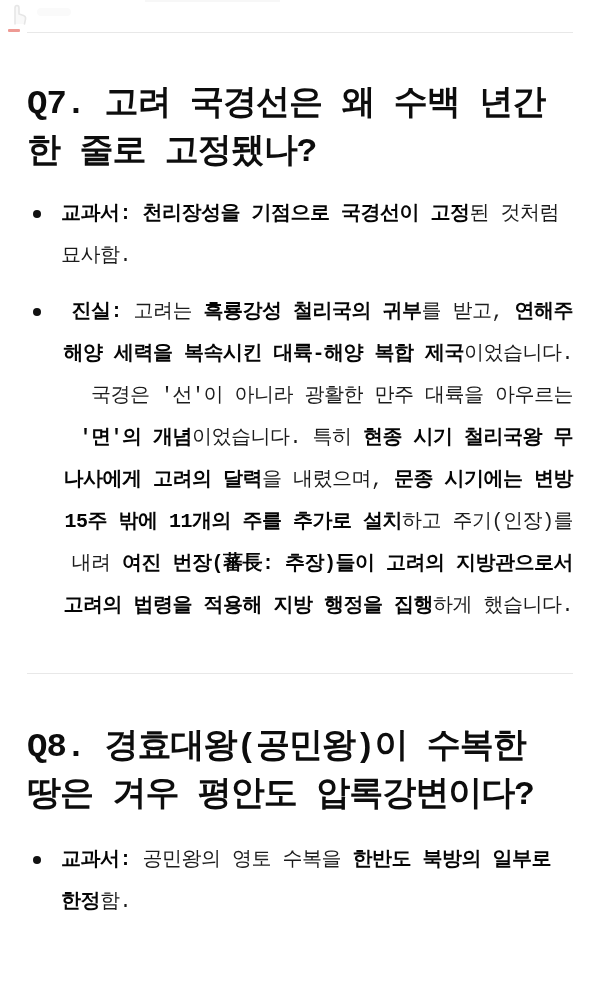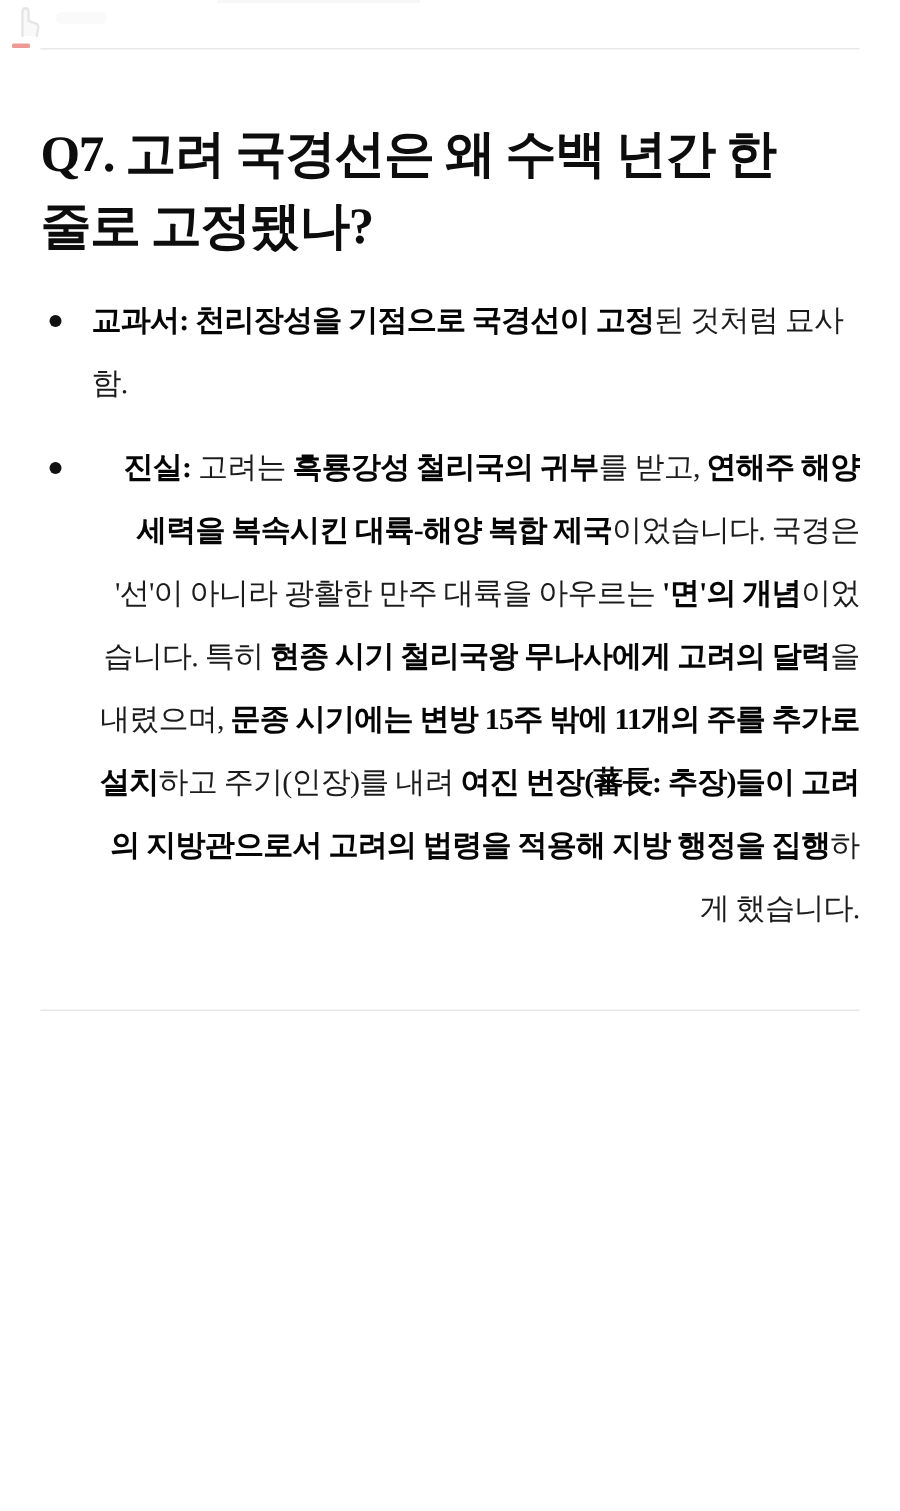--- a/index.html
+++ b/index.html
@@ -3,21 +3,21 @@
 <meta charset="utf-8">
 <style>
   * { margin: 0; padding: 0; box-sizing: border-box; }
   html, body { background: #ffffff; }
   .page {
     position: relative;
     width: 600px;
     height: 1007px;
     background: #ffffff;
     overflow: hidden;
-    font-family: Liberation Serif, serif;
+    font-family: Liberation Mono, monospace;
     color: #111111;
     border-radius: 17px;
   }
   .content { margin: 0 27px; width: 546px; }
 
   
   .ghost-hand {
     position: absolute; left: 6px; top: 2px; width: 22px; height: 24px;
     opacity: 0.55;
   }
@@ -103,17 +103,25 @@
         <li class="qa-item">
           <span class="dot"></span>
           <div class="bullet-text"><span class="b">진실:</span><span> 고려는 </span><span class="b">흑룡강성 철리국의 귀부</span><span>를 받고, </span><span class="b">연해주 해양 세력을 복속시킨 대륙-해양 복합 제국</span><span>이었습니다. 국경은 '선'이 아니라 광활한 만주 대륙을 아우르는 </span><span class="b">'면'의 개념</span><span>이었습니다. 특히 </span><span class="b">현종 시기 철리국왕 무나사에게 고려의 달력</span><span>을 내렸으며, </span><span class="b">문종 시기에는 변방 15주 밖에 11개의 주를 추가로 설치</span><span>하고 주기(인장)를 내려 </span><span class="b">여진 번장(蕃長: 추장)들이 고려의 지방관으로서 고려의 법령을 적용해 지방 행정을 집행</span><span>하게 했습니다.</span></div>
         </li>
       </ul>
     </section>
 
     <div class="divider mid"></div>
 
     <section>
+      <h2 class="q-heading q8">Q8. 경효대왕(공민왕)이 수복한 땅은 겨우 평안도 압록강변이다?</h2>
 
+      <ul class="qa-list q8-list">
+        <li class="qa-item">
+          <span class="dot"></span>
+          <div class="bullet-text"><span class="b">교과서:</span><span> 공민왕의 영토 수복을 </span><span class="b">한반도 북방의 일부로 한정</span><span>함.</span></div>
+        </li>
+
+      </ul>
     </section>
 
   </div>
 </div>
 
 </body></html>

